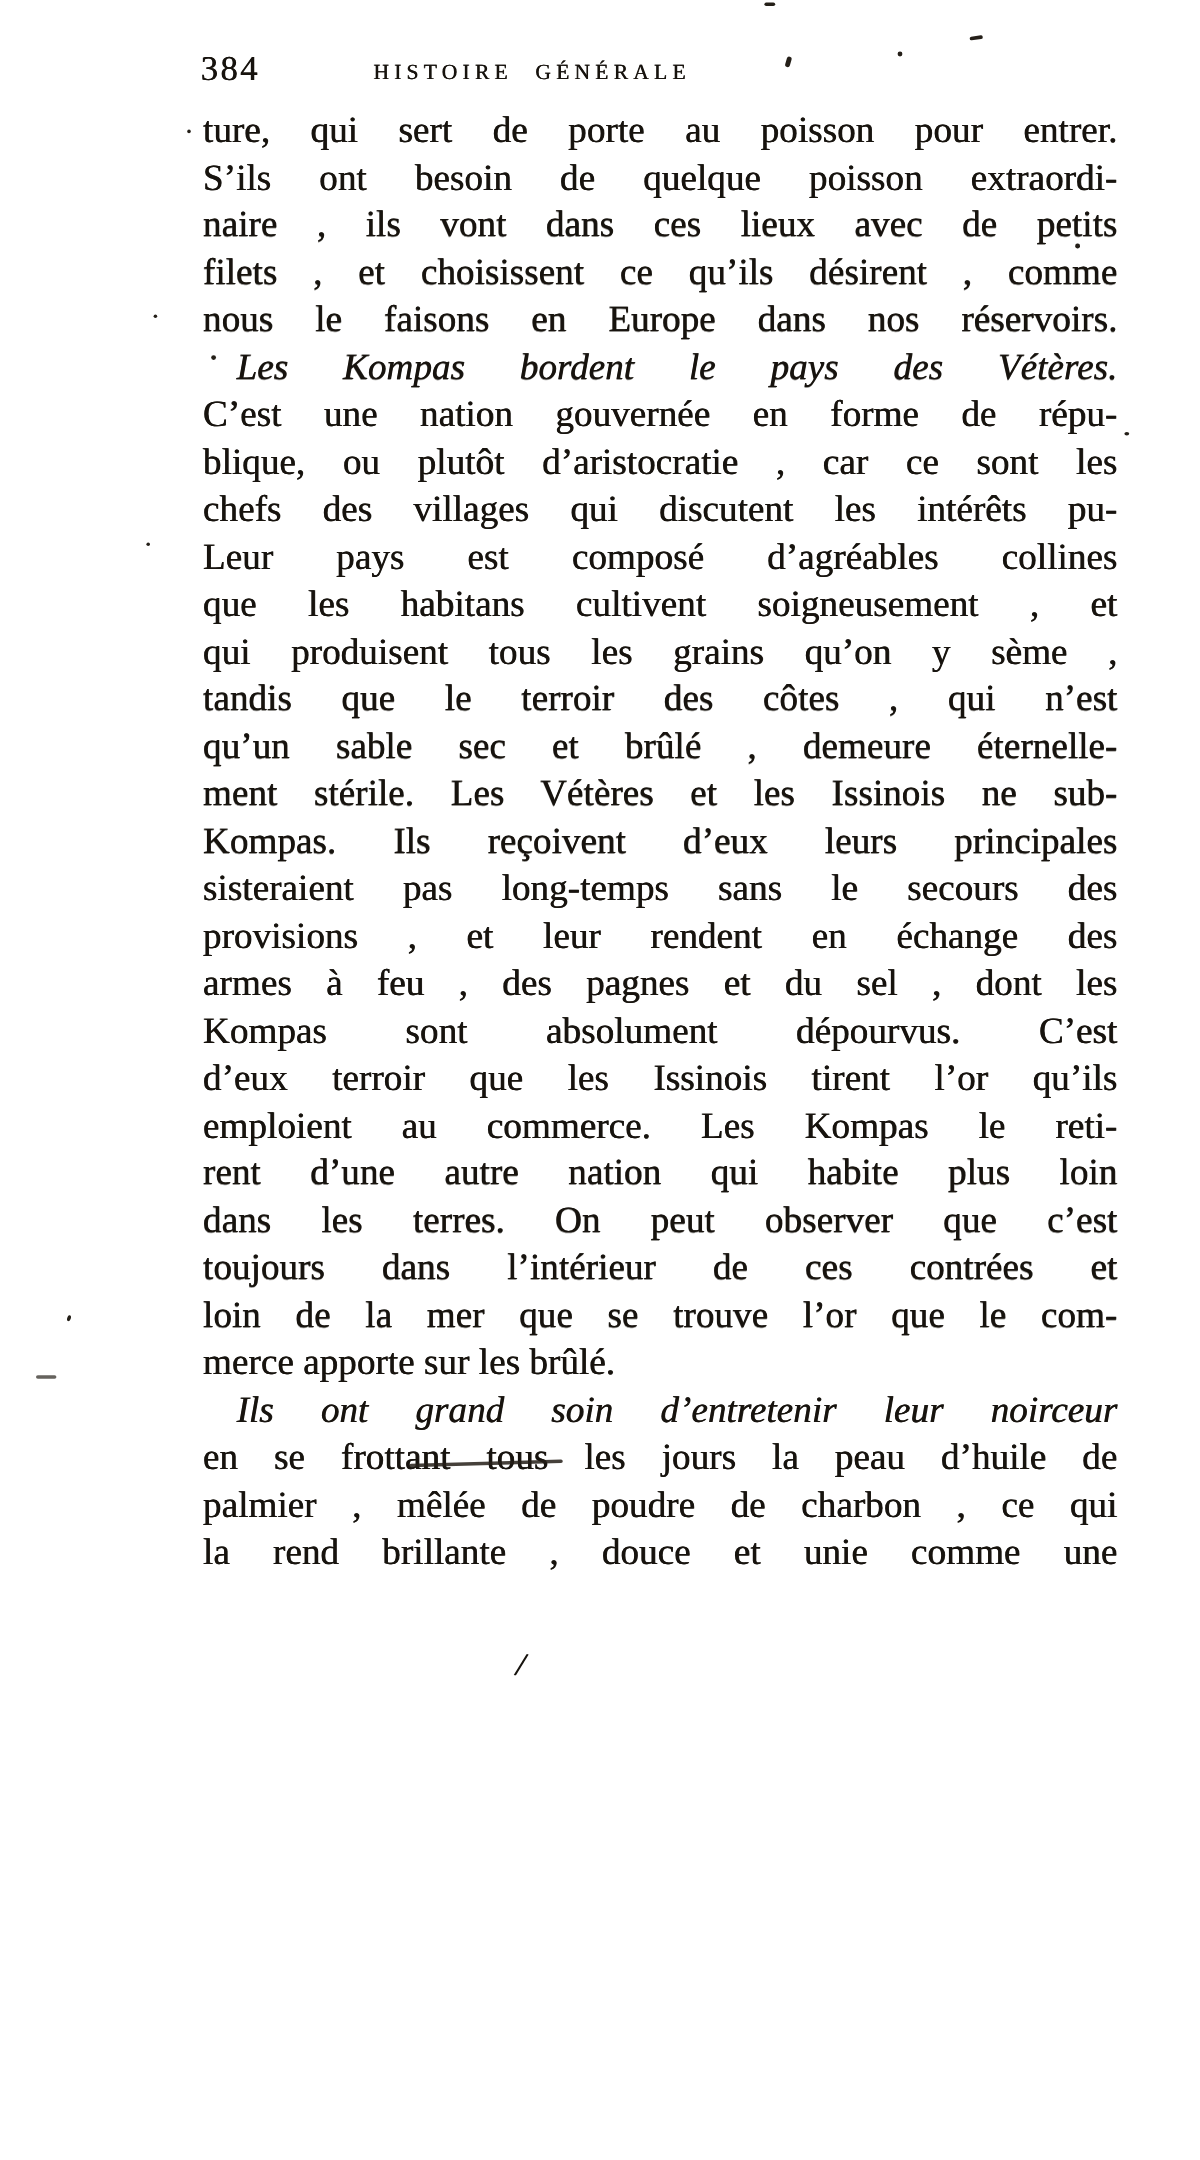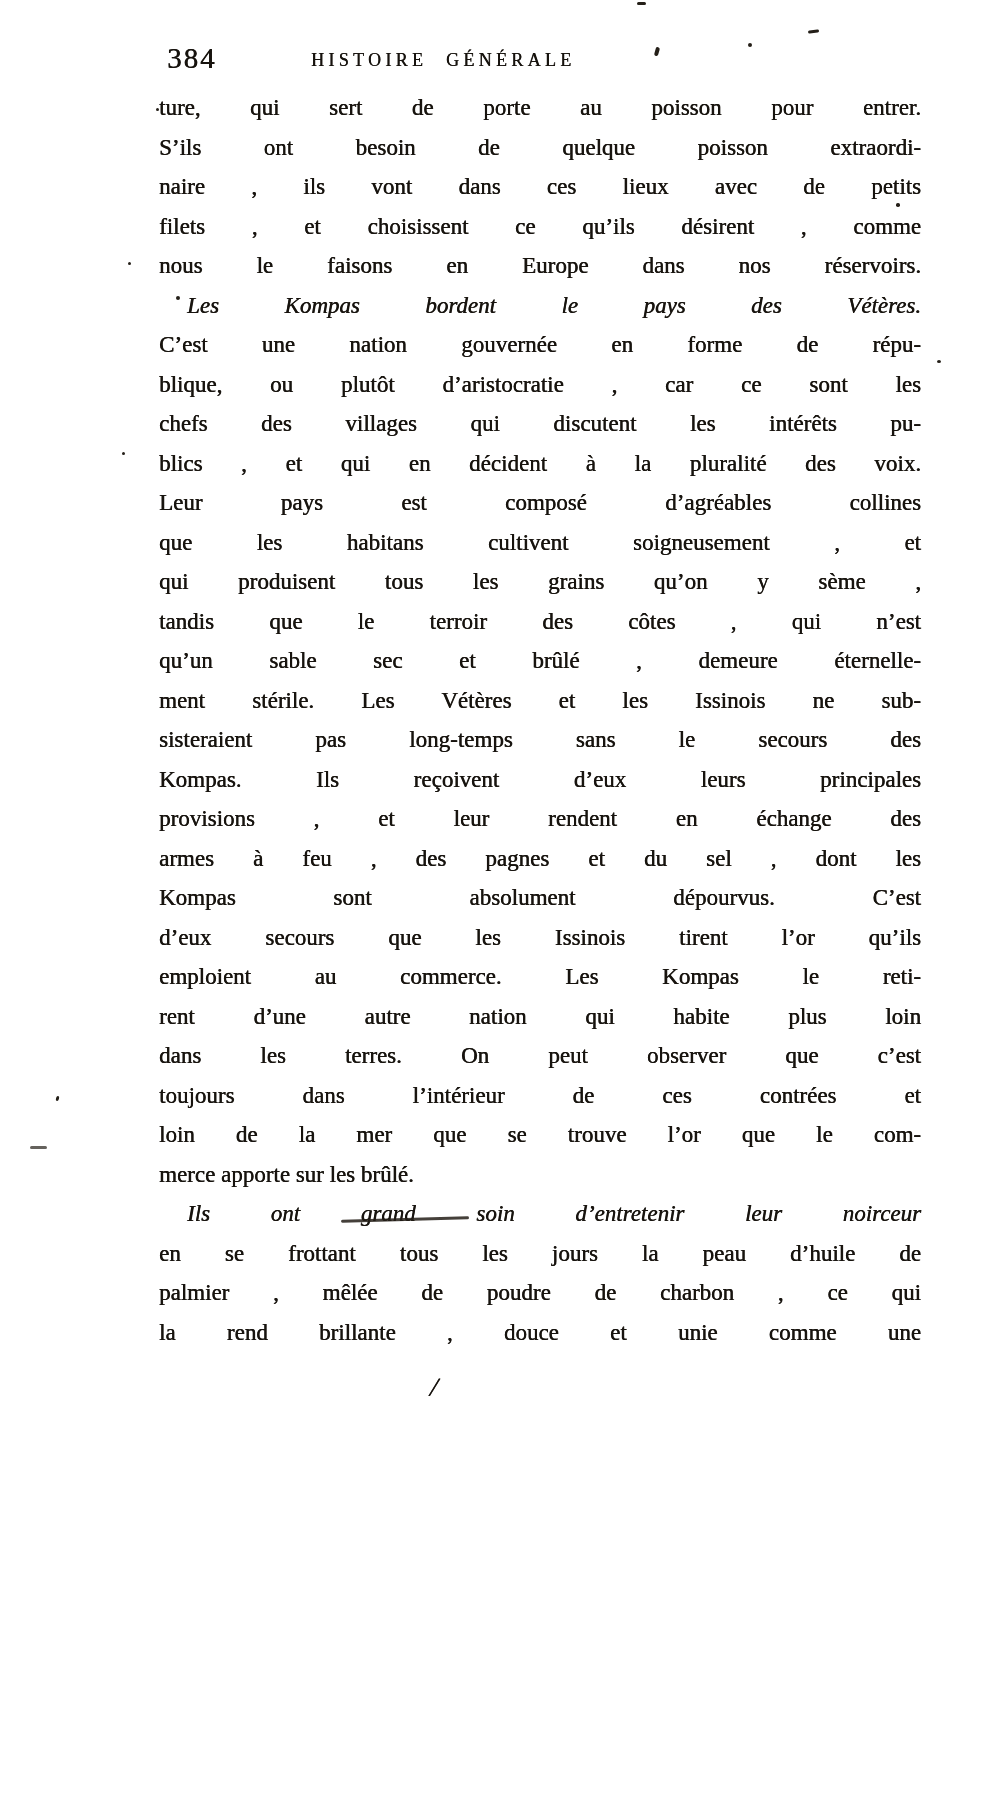--- a/index.html
+++ b/index.html
@@ -26,23 +26,23 @@
     font-size:18px;
     font-weight:normal;
     letter-spacing:0.24em;
     word-spacing:0.55em;
     white-space:nowrap;
     text-shadow:0.4px 0 0 currentColor;
   }
   
   .text-block{
     position:absolute;
-    left:159px; top:88px;
+    left:169px; top:88px;
     width:762px;
-    font-size:23px;
+    font-size:31px;
     line-height:39.5px;
     text-shadow:0.45px 0 0 rgba(23,19,14,0.92), 0 0.3px 0 rgba(23,19,14,0.45);
   }
   .line{
     text-align:justify;
     text-align-last:justify;
     white-space:normal;
   }
   .line.ind{ padding-left:28px;font-style:italic; }
   .line.noj{ text-align-last:left; }
@@ -87,33 +87,32 @@
   <div class="text-block">
       <div class="line">ture, qui sert de porte au poisson pour entrer.</div>
       <div class="line">S’ils ont besoin de quelque poisson extraordi-</div>
       <div class="line">naire , ils vont dans ces lieux avec de petits</div>
       <div class="line">filets , et choisissent ce qu’ils désirent , comme</div>
       <div class="line">nous le faisons en Europe dans nos réservoirs.</div>
       <div class="line ind">Les Kompas bordent le pays des Vétères.</div>
       <div class="line">C’est une nation gouvernée en forme de répu-</div>
       <div class="line">blique, ou plutôt d’aristocratie , car ce sont les</div>
       <div class="line">chefs des villages qui discutent les intérêts pu-</div>
-      <div class="line">blics , et qui en décident à la pluralité des voix.</div>
       <div class="line">Leur pays est composé d’agréables collines</div>
       <div class="line">que les habitans cultivent soigneusement , et</div>
       <div class="line">qui produisent tous les grains qu’on y sème ,</div>
       <div class="line">tandis que le terroir des côtes , qui n’est</div>
       <div class="line">qu’un sable sec et brûlé , demeure éternelle-</div>
       <div class="line">ment stérile. Les Vétères et les Issinois ne sub-</div>
+      <div class="line">Kompas. Ils reçoivent d’eux leurs principales</div>
       <div class="line">sisteraient pas long-temps sans le secours des</div>
-      <div class="line">Kompas. Ils reçoivent d’eux leurs principales</div>
       <div class="line">provisions , et leur rendent en échange des</div>
       <div class="line">armes à feu , des pagnes et du sel , dont les</div>
       <div class="line">Kompas sont absolument dépourvus. C’est</div>
-      <div class="line">d’eux secours que les Issinois tirent l’or qu’ils</div>
+      <div class="line">d’eux terroir que les Issinois tirent l’or qu’ils</div>
       <div class="line">emploient au commerce. Les Kompas le reti-</div>
       <div class="line">rent d’une autre nation qui habite plus loin</div>
       <div class="line">dans les terres. On peut observer que c’est</div>
       <div class="line">toujours dans l’intérieur de ces contrées et</div>
       <div class="line">loin de la mer que se trouve l’or que le com-</div>
       <div class="line noj">merce apporte sur les brûlé.</div>
       <div class="line ind">Ils ont grand soin d’entretenir leur noirceur</div>
       <div class="line">en se frottant tous les jours la peau d’huile de</div>
       <div class="line">palmier , mêlée de poudre de charbon , ce qui</div>
       <div class="line">la rend brillante , douce et unie comme une</div>

